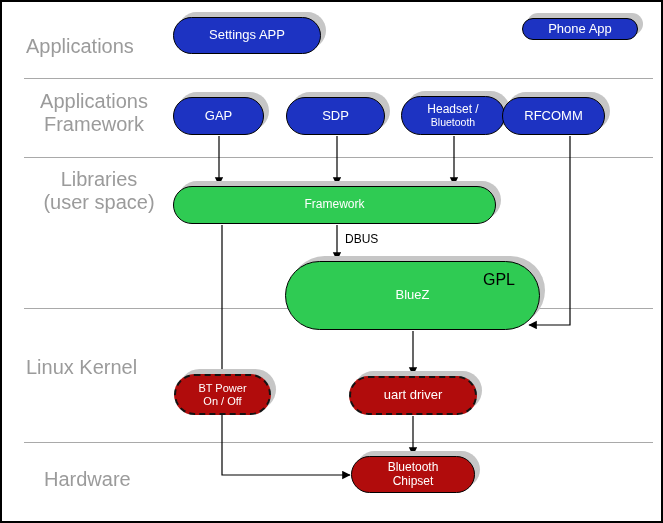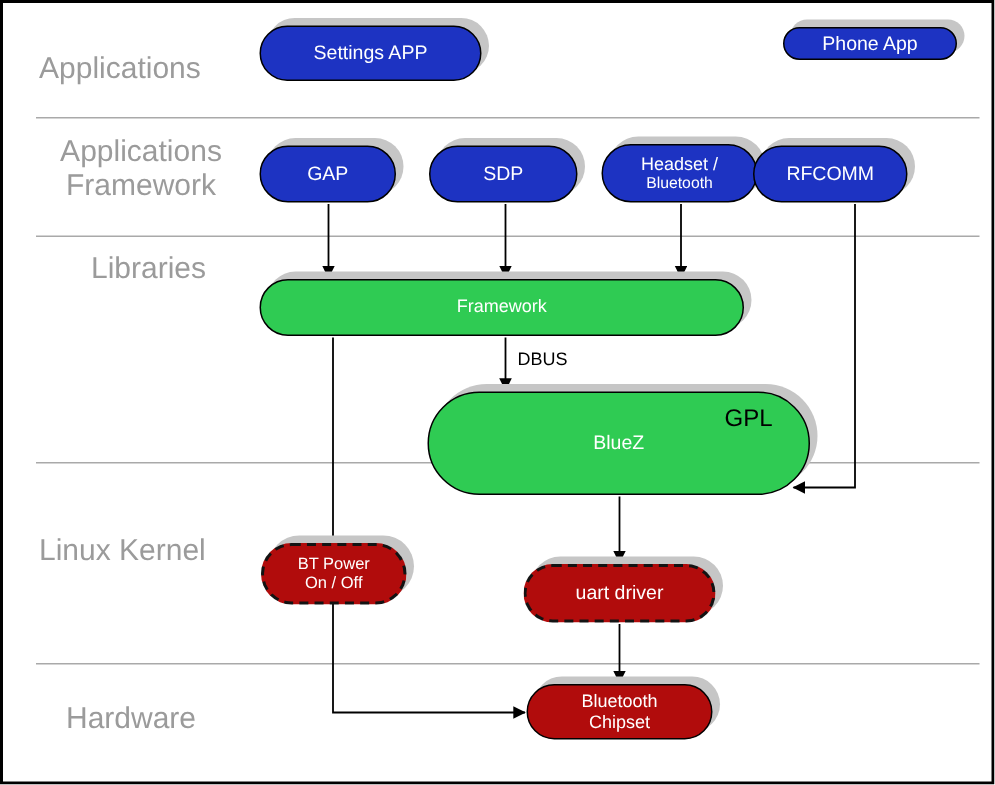--- a/index.html
+++ b/index.html
@@ -31,20 +31,21 @@
   <div class="divider" style="top:306px;"></div>
   <div class="divider" style="top:440px;"></div>
 
   <div class="layer-label" style="left:24px;top:33px;">Applications</div>
   <div class="layer-label" style="left:17px;top:88px;width:150px;">
     <div>Applications</div>
     <div>Framework</div>
   </div>
   <div class="layer-label" style="left:17px;top:166px;width:160px;">
     <div>Libraries</div>
+    <div>(user space)</div>
   </div>
   <div class="layer-label" style="left:24px;top:354px;">Linux Kernel</div>
   <div class="layer-label" style="left:42px;top:466px;">Hardware</div>
 
   <svg class="connectors" width="663" height="523">
     <defs>
       <marker id="ah" markerWidth="8" markerHeight="8" refX="6.5" refY="3.5" orient="auto">
         <path d="M0,0 L7,3.5 L0,7 Z" fill="#000"></path>
       </marker>
     </defs>
@@ -84,21 +85,21 @@
   </div>
 
   <div class="node green f12" style="left:171px;top:184px;width:323px;height:38px;">
     <span>Framework</span>
   </div>
   <div class="node green f13" style="left:283px;top:259px;width:255px;height:69px;">
     <span>BlueZ</span>
   </div>
   <div class="gpl-label">GPL</div>
 
-  <div class="node red dashed f11" style="left:172px;top:360px;width:97px;height:41px;">
+  <div class="node red dashed f11" style="left:172px;top:372px;width:97px;height:41px;">
     <span>BT Power</span>
     <span>On / Off</span>
   </div>
   <div class="node red dashed f13" style="left:347px;top:374px;width:128px;height:39px;">
     <span>uart driver</span>
   </div>
 
   <div class="node red f12" style="left:349px;top:454px;width:124px;height:37px;">
     <span>Bluetooth</span>
     <span>Chipset</span>

